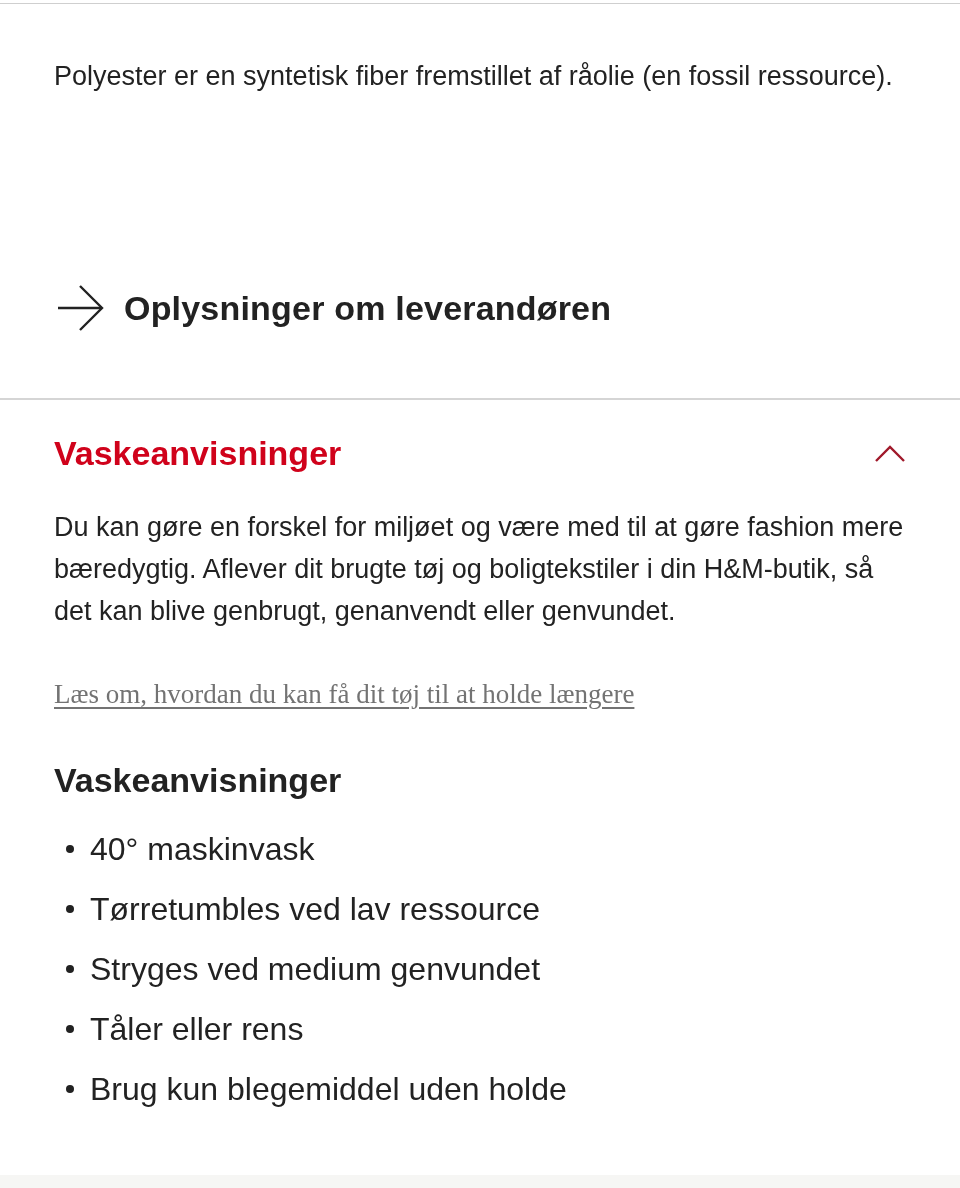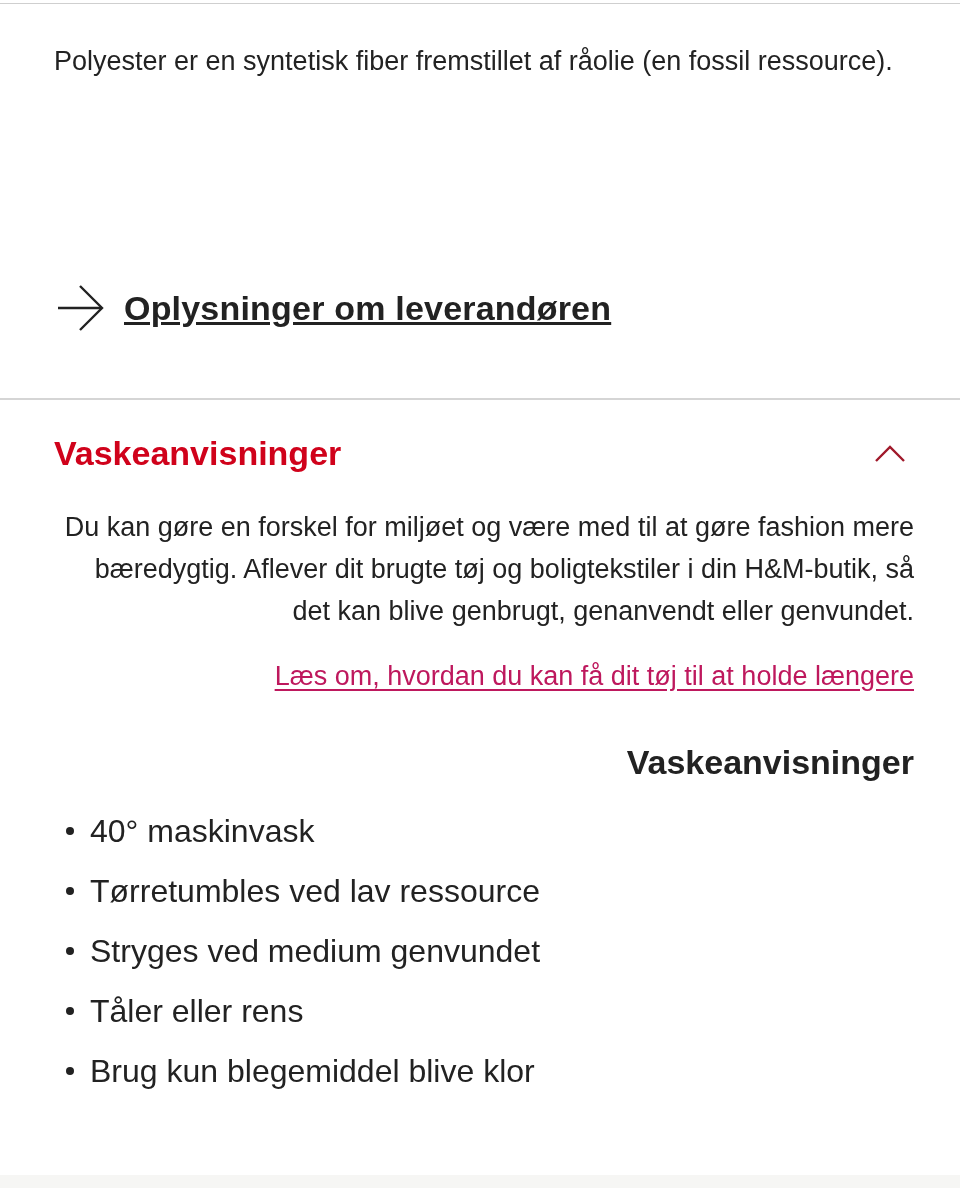--- a/index.html
+++ b/index.html
@@ -1,31 +1,31 @@
 <!DOCTYPE html>
 <html><head>
   <meta charset="utf-8">
   <style>
     * { box-sizing: border-box; margin: 0; padding: 0; }
     html, body { width: 960px; height: 1188px; background: #ffffff; overflow: hidden; }
     body { font-family: "Liberation Sans", "DejaVu Sans", sans-serif; color: #222222; position: relative; }
     .top-border { position: absolute; top: 3px; left: 0; width: 960px; height: 1px; background: #cfcfcf; }
     .material { position: absolute; left: 54px; top: 40px; width: 860px; }
     .material-title { font-size: 27px; font-weight: bold; line-height: 44px; color: #222; }
-    .material-desc { font-size: 27px; line-height: 42px; color: #222; }
+    .material-desc { font-size: 27px; line-height: 42px; margin-top: 15px; color: #222; }
     .supplier-link { position: absolute; left: 54px; top: 282px; display: flex; align-items: center; cursor: pointer; text-decoration: none; }
     .supplier-link svg { width: 52px; height: 52px; margin-right: 18px; }
-    .supplier-link span { font-size: 34px; font-weight: bold; color: #222; letter-spacing: 0.2px; text-decoration: underline; }
+    .supplier-link span { font-size: 34px; font-weight: bold; color: #222; letter-spacing: 0.2px; }
     .divider { position: absolute; top: 398px; left: 0; width: 960px; height: 2px; background: #d5d5d5; }
     .acc-header { position: absolute; top: 428px; left: 54px; width: 854px; height: 50px; display: flex; align-items: center; justify-content: space-between; cursor: pointer; }
     .acc-title { font-size: 34px; font-weight: bold; color: #d0021b; }
     .acc-chevron svg { width: 36px; height: 24px; display: block; }
-    .acc-body { position: absolute; left: 54px; top: 506px; width: 860px; text-align: right; }
+    .acc-body { position: absolute; left: 54px; top: 506px; width: 860px; }
     .acc-text { font-size: 27px; line-height: 42px; color: #222; }
-    .care-link { display: inline-block; margin-top: 23px; font-size: 27px; line-height: 42px; color: #be185d; text-decoration: underline; text-underline-offset: 4px; cursor: pointer; }
+    .care-link { display: inline-block; margin-top: 41px; font-size: 27px; line-height: 42px; color: #737373; text-decoration: underline; text-underline-offset: 4px; cursor: pointer; font-family: Liberation Serif, serif; }
     .sub-title { font-size: 34px; font-weight: bold; color: #222; margin-top: 40px; line-height: 50px; }
     .care-list { list-style: none; margin-top: 14px; }
     .care-list li { display: flex; align-items: center; font-size: 32px; line-height: 60px; color: #222; padding-left: 12px; }
     .care-list li .bullet { display: inline-block; width: 8px; height: 8px; border-radius: 50%; background: #222; margin-right: 16px; }
     .footer-strip { position: absolute; bottom: 0; left: 0; width: 960px; height: 13px; background: #f6f6f4; }
   </style>
 </head>
 <body>
 
 <div class="top-border"></div>
@@ -69,18 +69,18 @@
     <li>
         <span class="bullet"></span>
         <span>Stryges ved medium genvundet</span>
       </li>
     <li>
         <span class="bullet"></span>
         <span>Tåler eller rens</span>
       </li>
     <li>
         <span class="bullet"></span>
-        <span>Brug kun blegemiddel blive klor</span>
+        <span>Brug kun blegemiddel uden holde</span>
       </li>
   </ul>
 </div>
 
 <div class="footer-strip"></div>
 
 </body></html>

